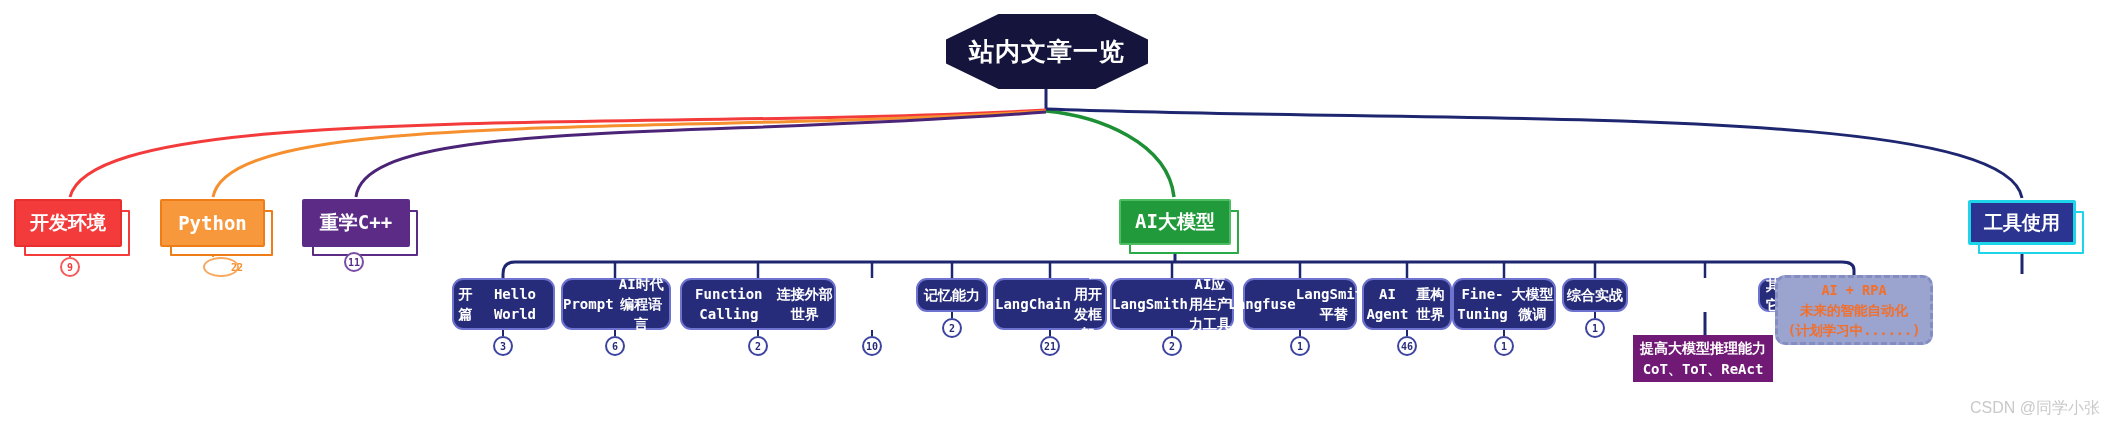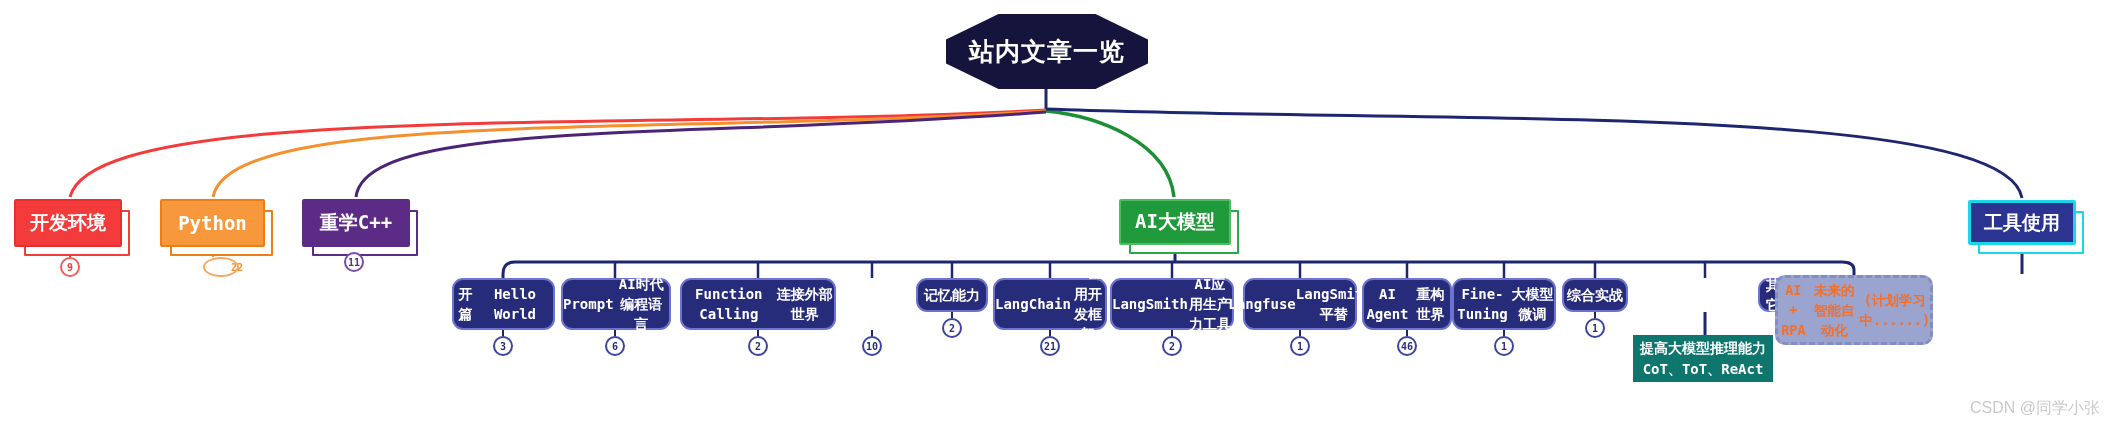--- a/index.html
+++ b/index.html
@@ -48,30 +48,30 @@
     background:#272c7a;border:2px solid #6d73cf;border-radius:11px;
     display:flex;align-items:center;justify-content:center;
     color:#ffffff;font-weight:bold;font-size:14px;line-height:1.45;text-align:center;
   }
   .child.single{height:34px;}
   .child .l2:empty{display:none;}
 
   
   .subpurple{
     position:absolute;left:1633px;top:335px;width:140px;height:47px;box-sizing:border-box;
-    background:#0f766e;color:#ffffff;font-weight:bold;font-size:14px;line-height:1.5;
+    background:#701a75;color:#ffffff;font-weight:bold;font-size:14px;line-height:1.5;
     display:flex;flex-direction:column;align-items:center;justify-content:center;text-align:center;
   }
 
   
   .planned{
     position:absolute;left:1775px;top:275px;width:158px;height:70px;box-sizing:border-box;
     background:#9ba3cf;border:3px dashed #848dc2;border-radius:10px;
     color:#f36f2a;font-weight:bold;font-size:13.5px;line-height:1.5;
-    display:flex;flex-direction:row;align-items:center;justify-content:center;text-align:center;
+    display:flex;flex-direction:column;align-items:center;justify-content:center;text-align:center;
   }
 
   
   .qgis{
     position:absolute;left:1986px;top:274px;width:68px;height:96px;box-sizing:border-box;
     background:#2fe5cc;display:flex;flex-direction:column;align-items:center;justify-content:flex-start;
     padding-top:7px;border-radius:2px;
   }
   .qgis .label{color:#1c2340;font-weight:bold;font-size:15px;margin-top:6px;}
 

